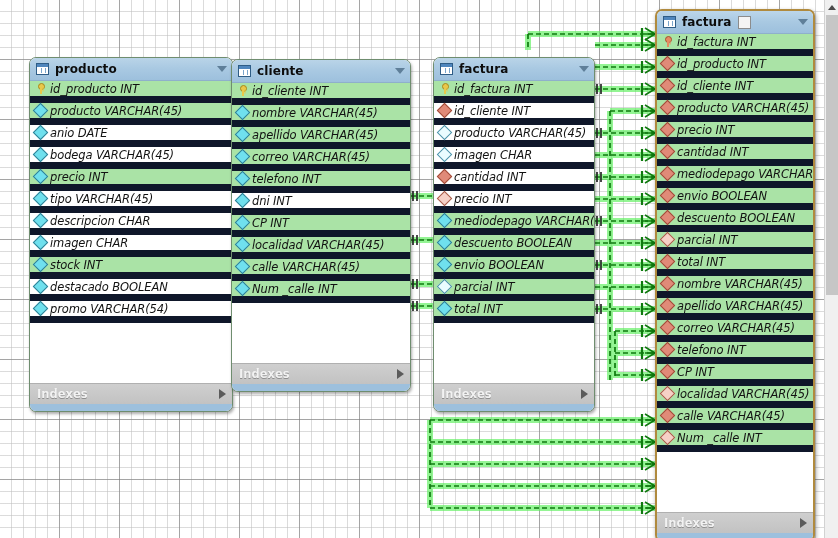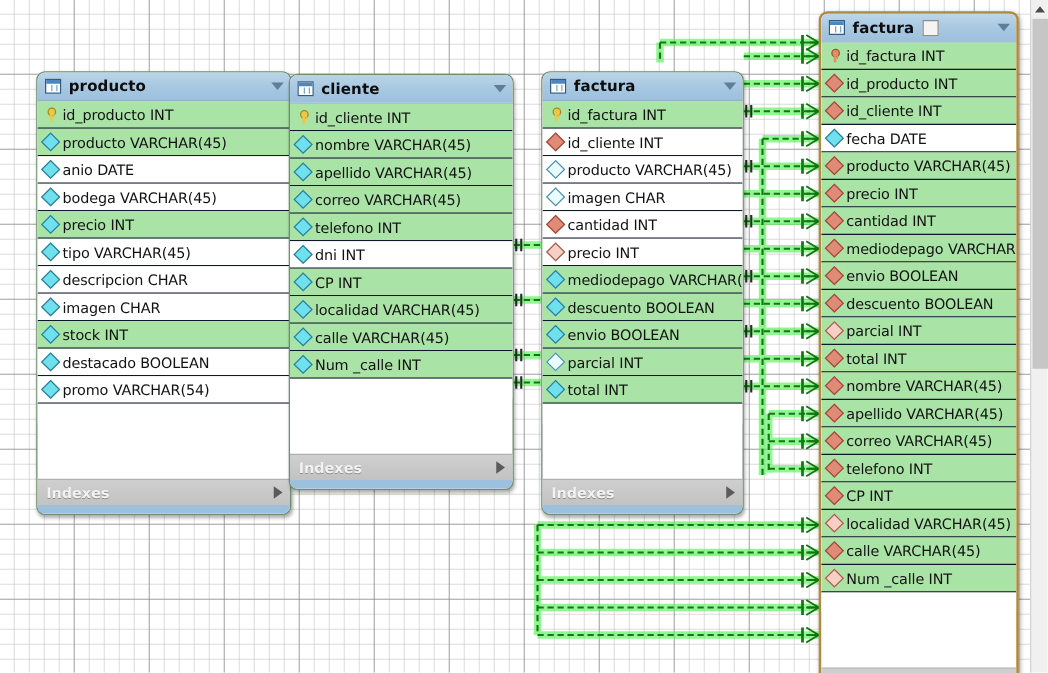--- a/index.html
+++ b/index.html
@@ -103,23 +103,24 @@
     flex: none;
   }
 
   .cols { background: #ffffff; }
 
   .col {
     height: 22px;
     display: flex;
     align-items: center;
     padding-left: 5px;
-    border-bottom: 1px solid #0f172a;
+    border-bottom: 7px solid #0f172a;
     background: #ffffff;
     white-space: nowrap;
+    font-style: italic;
   }
   .col.hl { background: #aae3a6; }
 
   .col-label {
     font-size: 11.5px;
     color: #121212;
     margin-left: 4px;
     letter-spacing: -.1px;
   }
 
@@ -523,24 +524,20 @@
             <span class="col-label">id_factura INT</span>
           </div>
           <div class="col hl">
             <span class="gly dia red"></span>
             <span class="col-label">id_producto INT</span>
           </div>
           <div class="col hl">
             <span class="gly dia red"></span>
             <span class="col-label">id_cliente INT</span>
           </div>
-          <div class="col">
-            <span class="gly dia blue"></span>
-            <span class="col-label">fecha DATE</span>
-          </div>
           <div class="col hl">
             <span class="gly dia red"></span>
             <span class="col-label">producto VARCHAR(45)</span>
           </div>
           <div class="col hl">
             <span class="gly dia red"></span>
             <span class="col-label">precio INT</span>
           </div>
           <div class="col hl">
             <span class="gly dia red"></span>

